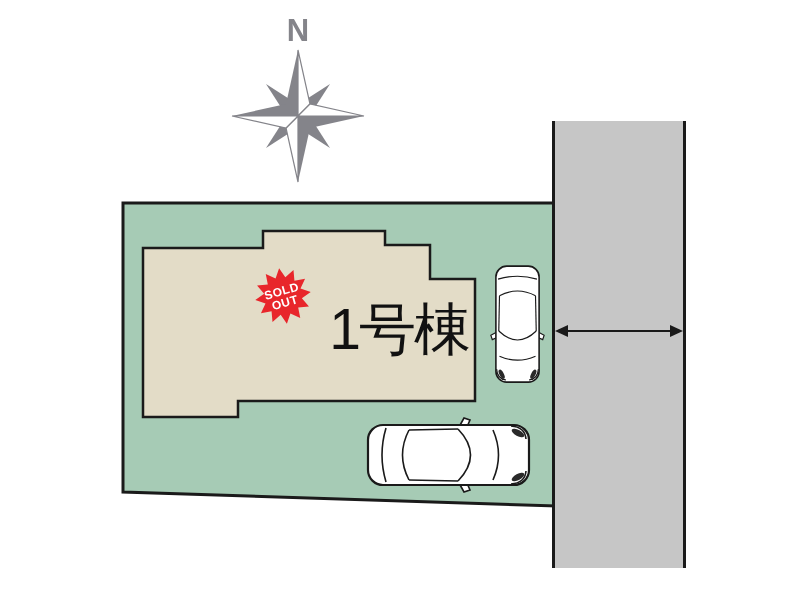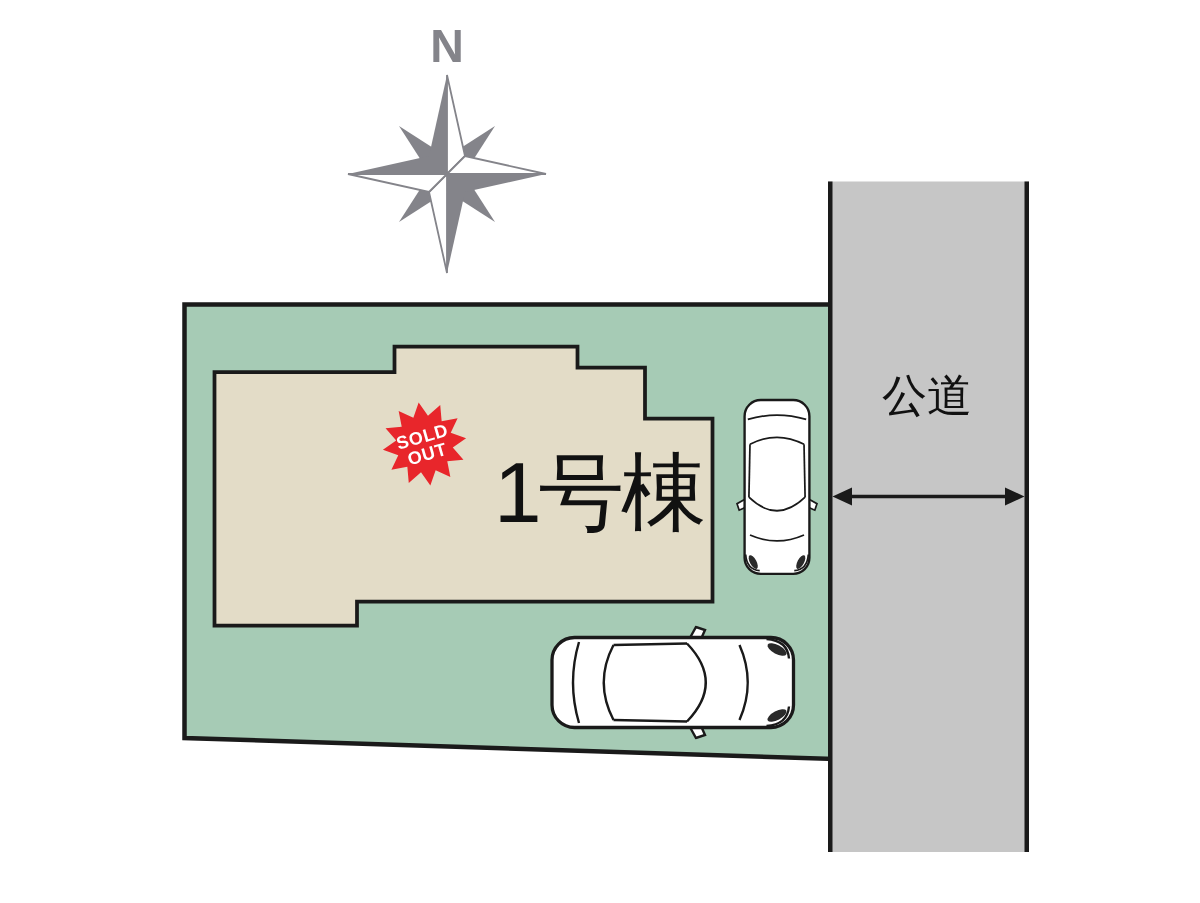--- a/index.html
+++ b/index.html
@@ -122,16 +122,15 @@
 
   <svg class="badge-svg" width="66" height="66" viewBox="-33 -33 66 66">
     <polygon class="badge-star" transform="rotate(-8)" points="28,0 18.35,4.92 24.25,14 13.44,13.44 14,24.25 4.92,18.35 0,28 -4.92,18.35 -14,24.25 -13.44,13.44 -24.25,14 -18.35,4.92 -28,0 -18.35,-4.92 -24.25,-14 -13.44,-13.44 -14,-24.25 -4.92,-18.35 0,-28 4.92,-18.35 14,-24.25 13.44,-13.44 24.25,-14 18.35,-4.92"></polygon>
     <g class="badge-text" transform="rotate(-16)">
       <text x="0" y="-1">SOLD</text>
       <text x="0" y="11">OUT</text>
     </g>
   </svg>
 
   <div class="road-label">
-    <div>公道</div>
   </div>
 
 </div>
 
 </body></html>

